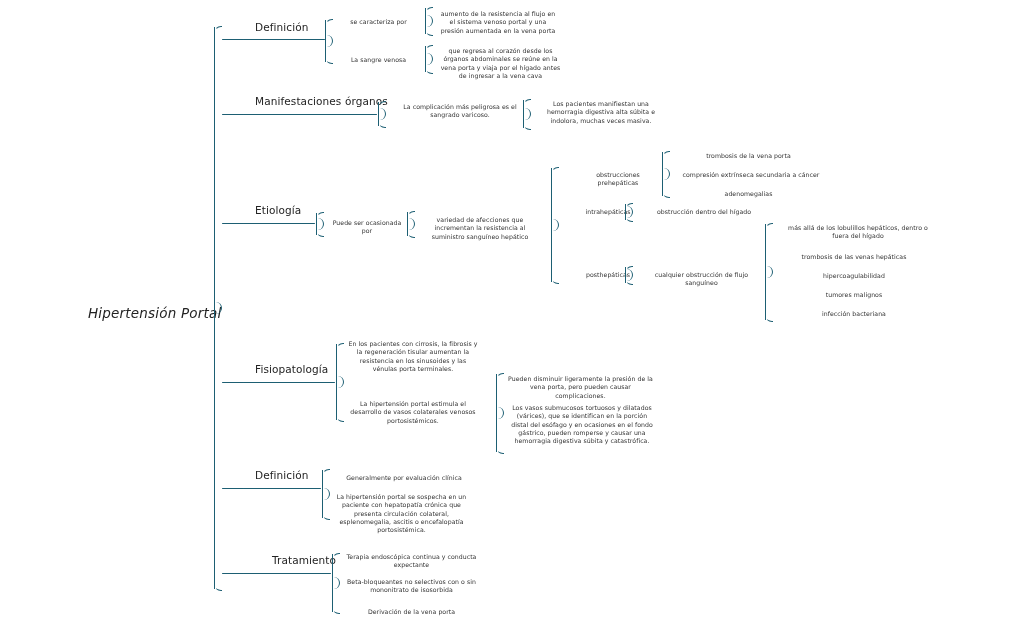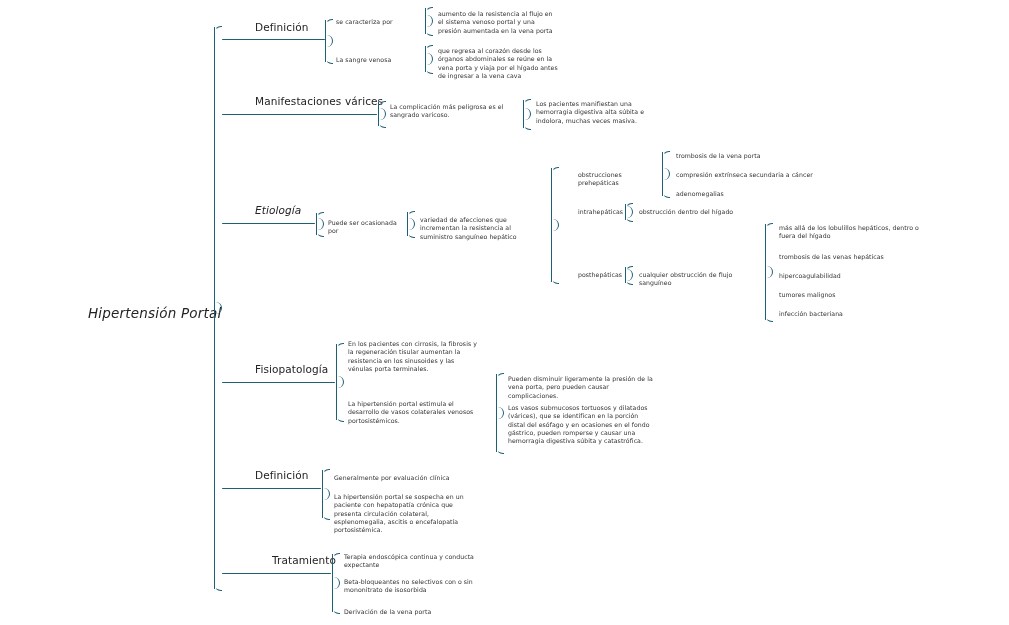--- a/index.html
+++ b/index.html
@@ -15,20 +15,21 @@
     position: relative;
   }
   #canvas { position: absolute; inset: 0; }
 
   
   .node {
     position: absolute;
     color: #2b2b2b;
     line-height: 1.35;
     white-space: pre-line;
+    text-align: center;
   }
   .root-label {
     font-size: 13.5px;
     letter-spacing: .2px;
     color: #232323;
   }
   .lvl1-label {
     font-size: 10.5px;
     letter-spacing: .1px;
     color: #232323;
@@ -114,35 +115,35 @@
       <span class="nib" style="top:50%"></span>
     </div>
   <div class="node leaf-label" style="left:438px; top:10px; width:120px;">aumento de la resistencia al flujo en el sistema venoso portal y una presión aumentada en la vena porta</div>
 
   <div class="node lvl2-label" style="left:336px; top:56px; width:85px;">La sangre venosa</div>
   <div class="brace" style="left:425px; top:46px; height:26px;">
       <span class="nib" style="top:50%"></span>
     </div>
   <div class="node leaf-label" style="left:438px; top:47px; width:125px;">que regresa al corazón desde los órganos abdominales se reúne en la vena porta y viaja por el hígado antes de ingresar a la vena cava</div>
 
-  <div class="node lvl1-label" style="left:255px; top:94px;">Manifestaciones várices</div>
+  <div class="node lvl1-label" style="left:255px; top:94px;">Manifestaciones órganos</div>
   <div class="lvl1-underline" style="left:243px; top:114px; width:134px;"></div>
   <div class="conn" style="left:222px; top:114px; width:22px;"></div>
 
   <div class="brace" style="left:378px; top:102px; height:24px;">
       <span class="nib" style="top:50%"></span>
     </div>
   <div class="node lvl2-label" style="left:390px; top:103px; width:140px;">La complicación más peligrosa es el sangrado varicoso.</div>
 
   <div class="brace" style="left:523px; top:100px; height:28px;">
       <span class="nib" style="top:50%"></span>
     </div>
   <div class="node leaf-label" style="left:536px; top:100px; width:130px;">Los pacientes manifiestan una hemorragia digestiva alta súbita e indolora, muchas veces masiva.</div>
 
-  <div class="node lvl1-label" style="left:255px; top:203px;font-style:italic;">Etiología</div>
+  <div class="node lvl1-label" style="left:255px; top:203px;">Etiología</div>
   <div class="lvl1-underline" style="left:243px; top:223px; width:72px;"></div>
   <div class="conn" style="left:222px; top:223px; width:22px;"></div>
 
   <div class="brace" style="left:316px; top:213px; height:22px;">
       <span class="nib" style="top:50%"></span>
     </div>
   <div class="node lvl2-label" style="left:328px; top:219px; width:78px;">Puede ser ocasionada por</div>
 
   <div class="brace" style="left:407px; top:212px; height:24px;">
       <span class="nib" style="top:50%"></span>

